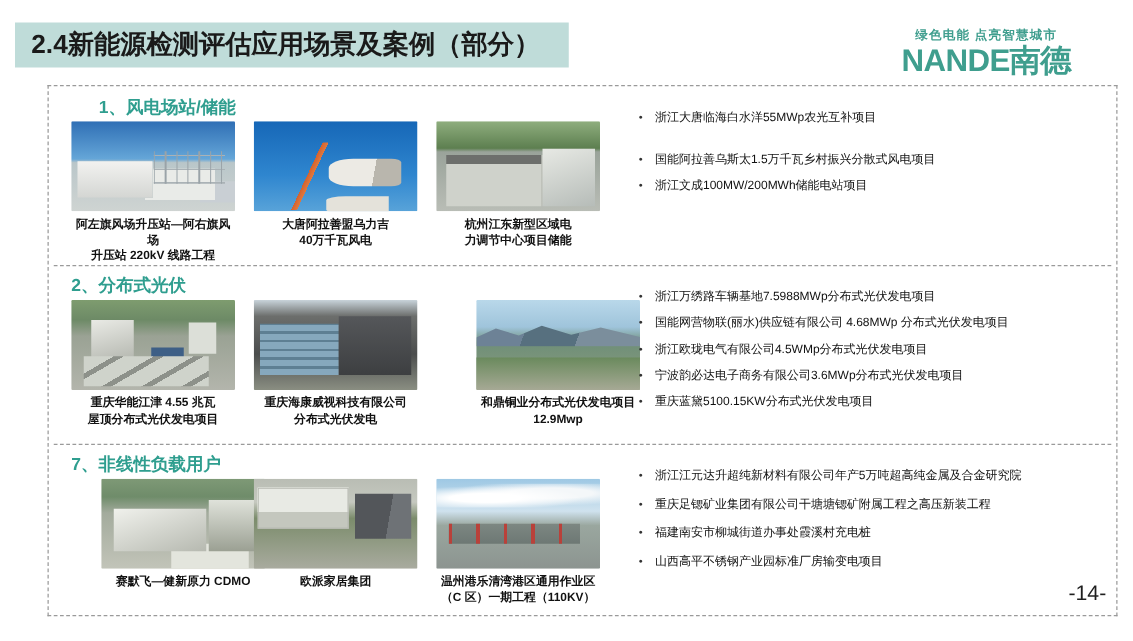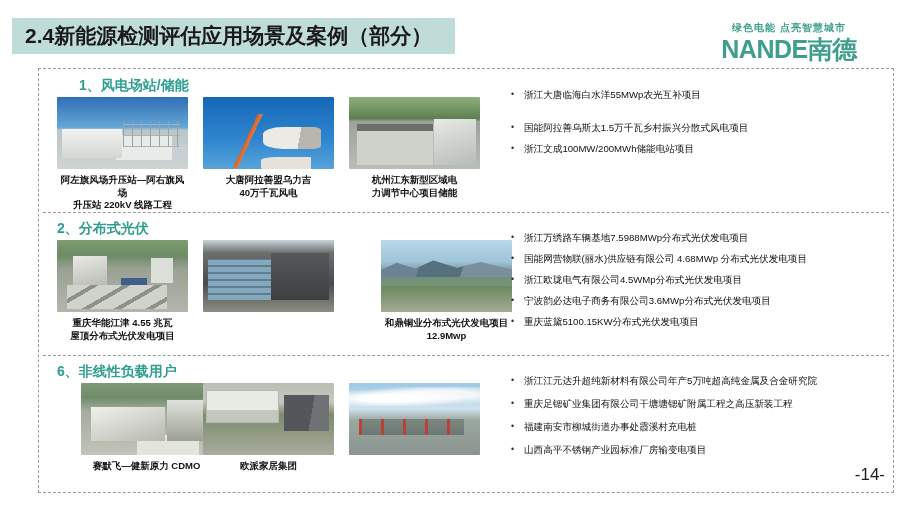--- a/index.html
+++ b/index.html
@@ -350,20 +350,22 @@
           <div class="pic">
               <div class="ph ph-aerial1"></div>
             </div>
           <div class="cap" style="white-space:pre-line;">重庆华能江津 4.55 兆瓦
 屋顶分布式光伏发电项目</div>
         </div>
         <div class="thumb" style="left:146px;top:0;">
           <div class="pic">
               <div class="ph ph-office"></div>
             </div>
+          <div class="cap" style="white-space:pre-line;">重庆海康威视科技有限公司
+分布式光伏发电</div>
         </div>
         <div class="thumb" style="left:292px;top:0;margin-left:32px;">
           <div class="pic">
               <div class="ph ph-mountain"></div>
             </div>
           <div class="cap" style="white-space:pre-line;">和鼎铜业分布式光伏发电项目
 12.9Mwp</div>
         </div>
       </div>
 
@@ -372,39 +374,41 @@
         <div class="bullet" style="margin-bottom:9px;">国能网营物联(丽水)供应链有限公司 4.68MWp 分布式光伏发电项目</div>
         <div class="bullet" style="margin-bottom:9px;">浙江欧珑电气有限公司4.5WMp分布式光伏发电项目</div>
         <div class="bullet" style="margin-bottom:9px;">宁波韵必达电子商务有限公司3.6MWp分布式光伏发电项目</div>
         <div class="bullet">重庆蓝黛5100.15KW分布式光伏发电项目</div>
       </div>
     </div>
 
     <div class="section-divider" style="top:286px;"></div>
 
     <div class="section" style="top:286px;height:137px;">
-      <div class="sec-head" style="left:18px;top:8px;">6、非线性负载用户</div>
+      <div class="sec-head" style="left:18px;top:8px;">7、非线性负载用户</div>
 
       <div class="thumbs" style="left:18px;top:28px;">
         <div class="thumb" style="left:0;top:0;padding-left:24px;">
           <div class="pic">
               <div class="ph ph-campus"></div>
             </div>
           <div class="cap" style="white-space:pre-line;">赛默飞—健新原力 CDMO</div>
         </div>
         <div class="thumb" style="left:146px;top:0;">
           <div class="pic">
               <div class="ph ph-factory"></div>
             </div>
           <div class="cap" style="white-space:pre-line;">欧派家居集团</div>
         </div>
         <div class="thumb" style="left:292px;top:0;">
           <div class="pic">
               <div class="ph ph-port"></div>
             </div>
+          <div class="cap" style="white-space:pre-line;">温州港乐清湾港区通用作业区
+（C 区）一期工程（110KV）</div>
         </div>
       </div>
 
       <div class="bullets" style="top:20px;">
         <div class="bullet" style="margin-bottom:11px;">浙江江元达升超纯新材料有限公司年产5万吨超高纯金属及合金研究院</div>
         <div class="bullet" style="margin-bottom:11px;">重庆足锶矿业集团有限公司干塘塘锶矿附属工程之高压新装工程</div>
         <div class="bullet" style="margin-bottom:11px;">福建南安市柳城街道办事处霞溪村充电桩</div>
         <div class="bullet">山西高平不锈钢产业园标准厂房输变电项目</div>
       </div>
     </div>

